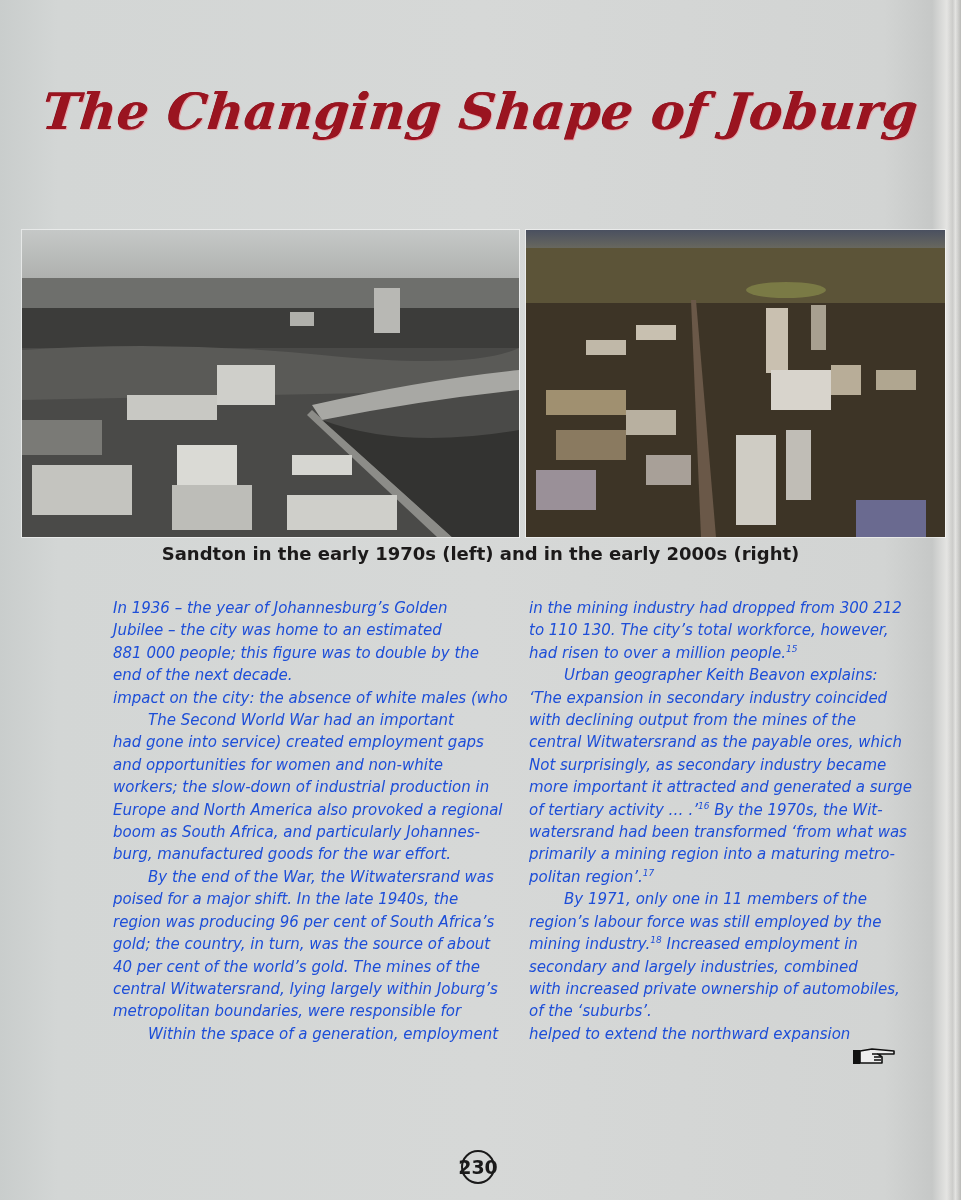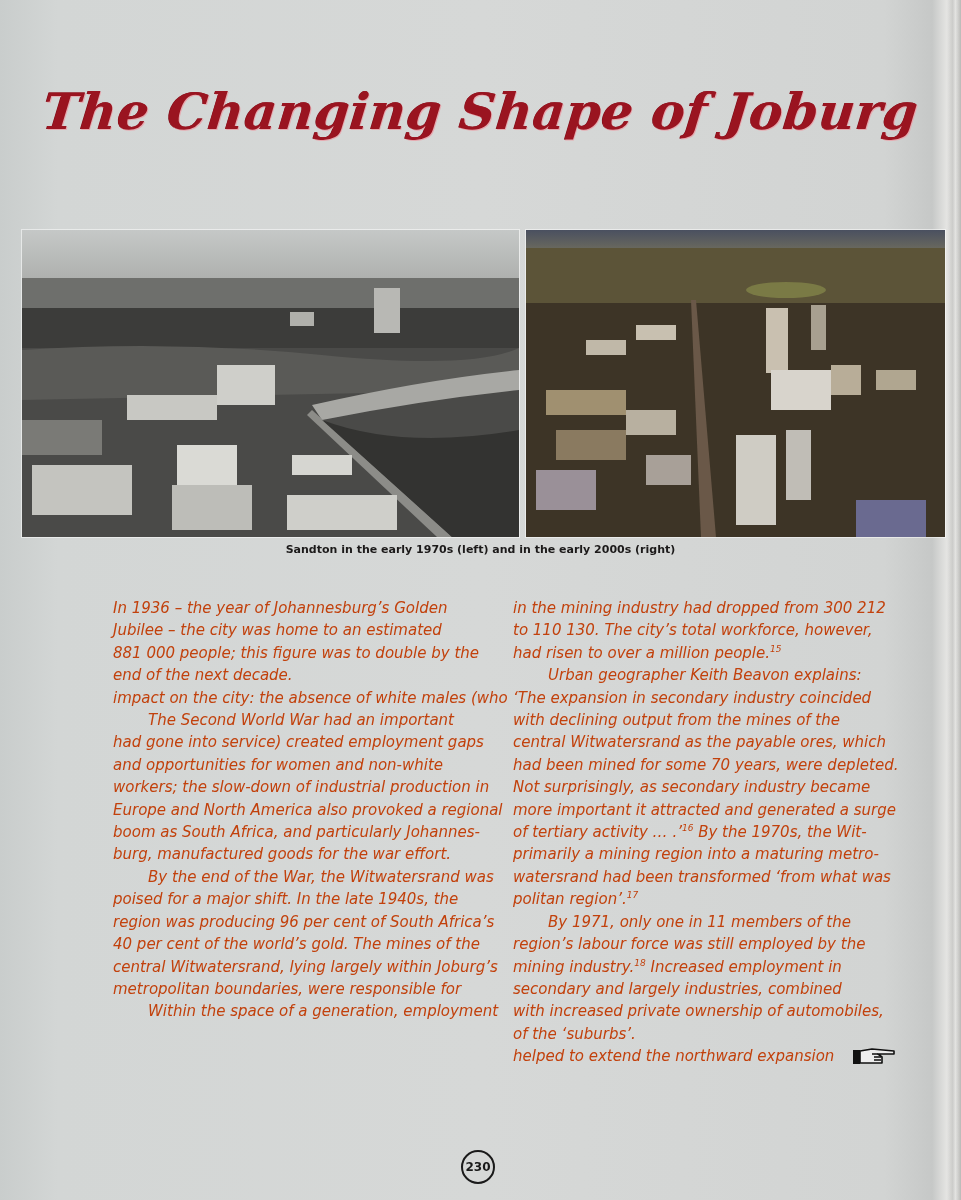--- a/index.html
+++ b/index.html
@@ -24,40 +24,40 @@
       position: absolute; overflow: hidden;
       box-shadow: 0 0 0 1px rgba(255,255,255,0.5);
     }
     .photo-left { left: 22px; top: 230px; width: 497px; height: 307px;
       background: #b9bcbb; }
     .photo-right { left: 526px; top: 230px; width: 419px; height: 307px;
       background: #3a3128; }
     .photo svg { display: block; width: 100%; height: 100%; }
     .caption {
       position: absolute; left: 0; top: 543px; width: 961px; text-align: center;
-      font-family: "DejaVu Sans", sans-serif; font-weight: bold; font-size: 11px; color: #1c1a1a;
+      font-family: "DejaVu Sans", sans-serif; font-weight: bold; font-size: 18px; color: #1c1a1a;
     }
     .col {
       position: absolute; top: 597px;
       font-family: "DejaVu Sans", sans-serif; font-style: italic;
-      font-size: 15px; line-height: 22.4px; color: #c2410c;
+      font-size: 15px; line-height: 22.4px; color: #1d4ed8;
     }
     .col-left { left: 113px; width: 385px; }
-    .col-right { left: 513px; width: 400px; }
+    .col-right { left: 529px; width: 400px; }
     .line { white-space: nowrap; display: block; }
     .indent { padding-left: 35px; }
     sup { font-size: 9px; line-height: 0; vertical-align: 6px; }
     .hand {
       position: absolute; left: 852px; top: 1045px; width: 44px; height: 22px;
     }
     .page-num {
       position: absolute; left: 461px; top: 1150px; width: 34px; height: 34px;
       border: 2px solid #1a1a1a; border-radius: 50%; box-sizing: border-box;
       display: flex; align-items: center; justify-content: center;
-      font-family: "DejaVu Sans", sans-serif; font-size: 12px; font-weight: bold; color: #1a1a1a;
+      font-family: "DejaVu Sans", sans-serif; font-size: 19px; font-weight: bold; color: #1a1a1a;
     }
   </style>
 </head>
 <body>
 
 <div class="page-shadow"></div>
 
 <h1 class="title" style="margin:0;">The Changing Shape of Joburg</h1>
 
 <div class="photo photo-left">
@@ -131,40 +131,40 @@
   <span class="line indent">The Second World War had an important</span>
   <span class="line">had gone into service) created employment gaps</span>
   <span class="line">and opportunities for women and non-white</span>
   <span class="line">workers; the slow-down of industrial production in</span>
   <span class="line">Europe and North America also provoked a regional</span>
   <span class="line">boom as South Africa, and particularly Johannes-</span>
   <span class="line">burg, manufactured goods for the war effort.</span>
   <span class="line indent">By the end of the War, the Witwatersrand was</span>
   <span class="line">poised for a major shift. In the late 1940s, the</span>
   <span class="line">region was producing 96 per cent of South Africa’s</span>
+  <span class="line">gold; the country, in turn, was the source of about</span>
   <span class="line">40 per cent of the world’s gold. The mines of the</span>
   <span class="line">central Witwatersrand, lying largely within Joburg’s</span>
   <span class="line">metropolitan boundaries, were responsible for</span>
   <span class="line indent">Within the space of a generation, employment</span>
 </div>
 
 <div class="col col-right">
   <span class="line">in the mining industry had dropped from 300 212</span>
   <span class="line">to 110 130. The city’s total workforce, however,</span>
   <span class="line"><span>had risen to over a million people.</span><sup>15</sup></span>
   <span class="line indent">Urban geographer Keith Beavon explains:</span>
   <span class="line">‘The expansion in secondary industry coincided</span>
   <span class="line">with declining output from the mines of the</span>
   <span class="line">central Witwatersrand as the payable ores, which</span>
-  <span class="line">had been mined for some 70 years, were depleted.</span>
   <span class="line">Not surprisingly, as secondary industry became</span>
   <span class="line">more important it attracted and generated a surge</span>
   <span class="line"><span>of tertiary activity … .’</span><sup>16</sup><span> By the 1970s, the Wit-</span></span>
+  <span class="line">watersrand had been transformed ‘from what was</span>
   <span class="line">primarily a mining region into a maturing metro-</span>
-  <span class="line">watersrand had been transformed ‘from what was</span>
   <span class="line"><span>politan region’.</span><sup>17</sup></span>
   <span class="line indent">By 1971, only one in 11 members of the</span>
   <span class="line">region’s labour force was still employed by the</span>
   <span class="line"><span>mining industry.</span><sup>18</sup><span> Increased employment in</span></span>
   <span class="line">secondary and largely industries, combined</span>
   <span class="line">with increased private ownership of automobiles,</span>
   <span class="line">of the ‘suburbs’.</span>
   <span class="line">helped to extend the northward expansion</span>
 </div>
 

